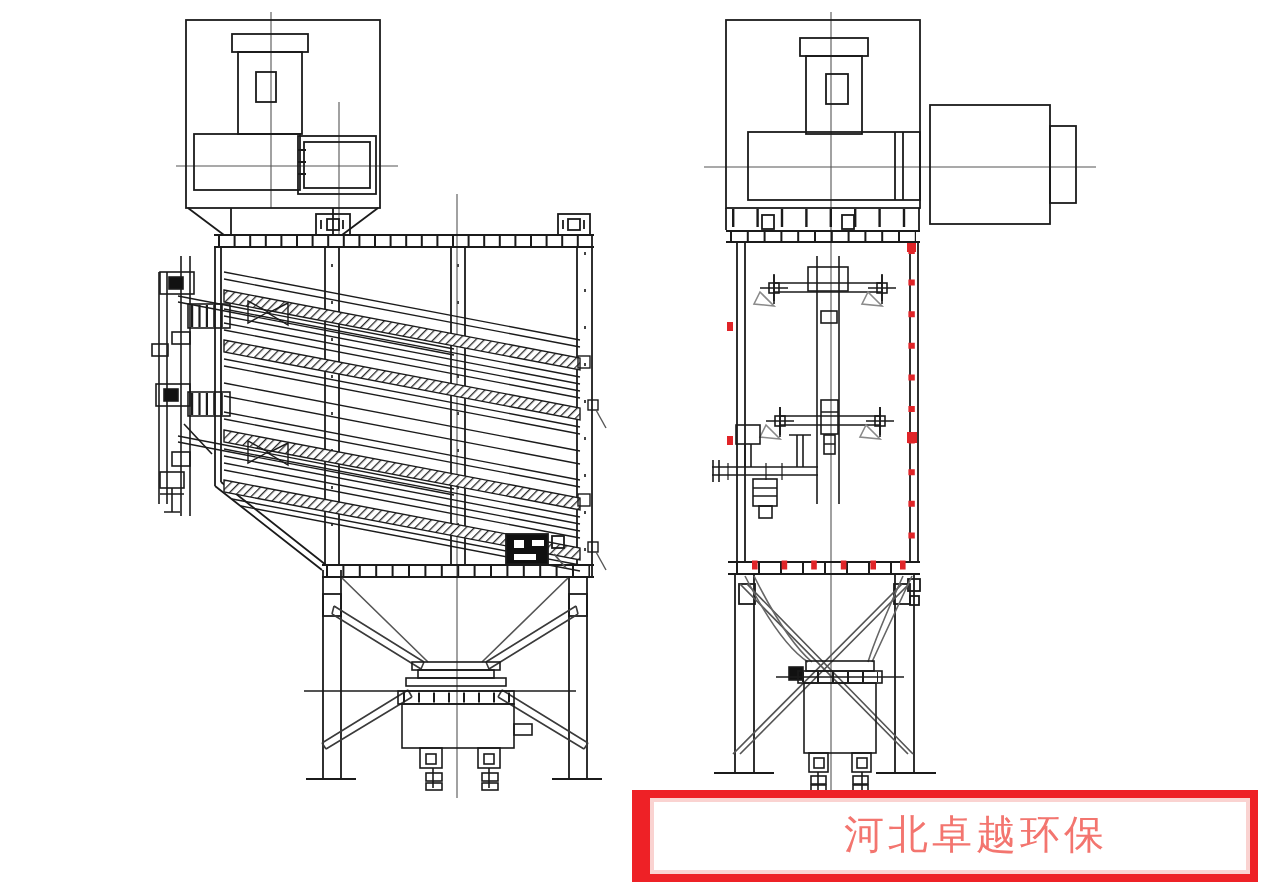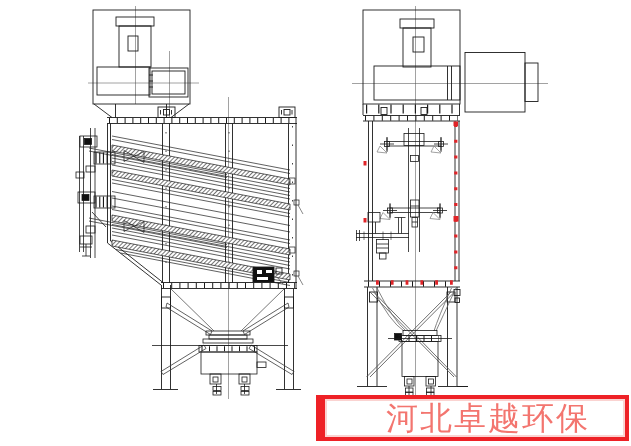--- a/index.html
+++ b/index.html
@@ -4,21 +4,21 @@
 <style>
   html,body{margin:0;padding:0;background:#e8e8e8;}
   .stage{position:relative;width:631px;height:446px;background:#ffffff;overflow:hidden;
          font-family:"Liberation Sans", sans-serif;}
   .stage svg{position:absolute;left:0;top:0;}
   .banner{position:absolute;left:316px;top:395px;width:313px;height:46px;
           box-sizing:border-box;background:#ffffff;
           border:4px solid #ee2126;border-left-width:9px;
           box-shadow:inset 0 0 0 2px #fad3d1;
           display:flex;align-items:center;justify-content:center;}
-  .banner span{color:#f3756f;font-size:32px;letter-spacing:2px;padding-left:26px;line-height:1;}
+  .banner span{color:#f3756f;font-size:20px;letter-spacing:2px;padding-left:26px;line-height:1;}
 </style>
 </head>
 <body>
 
 <div class="stage">
 <svg width="631" height="446" viewBox="0 0 631 446">
   <defs>
     <pattern id="hx" width="3" height="3" patternUnits="userSpaceOnUse" patternTransform="rotate(45)">
       <rect width="3" height="3" fill="#ffffff"></rect>
       <line x1="0" y1="0" x2="0" y2="3" stroke="#2a2a2a" stroke-width="1.3"></line>

